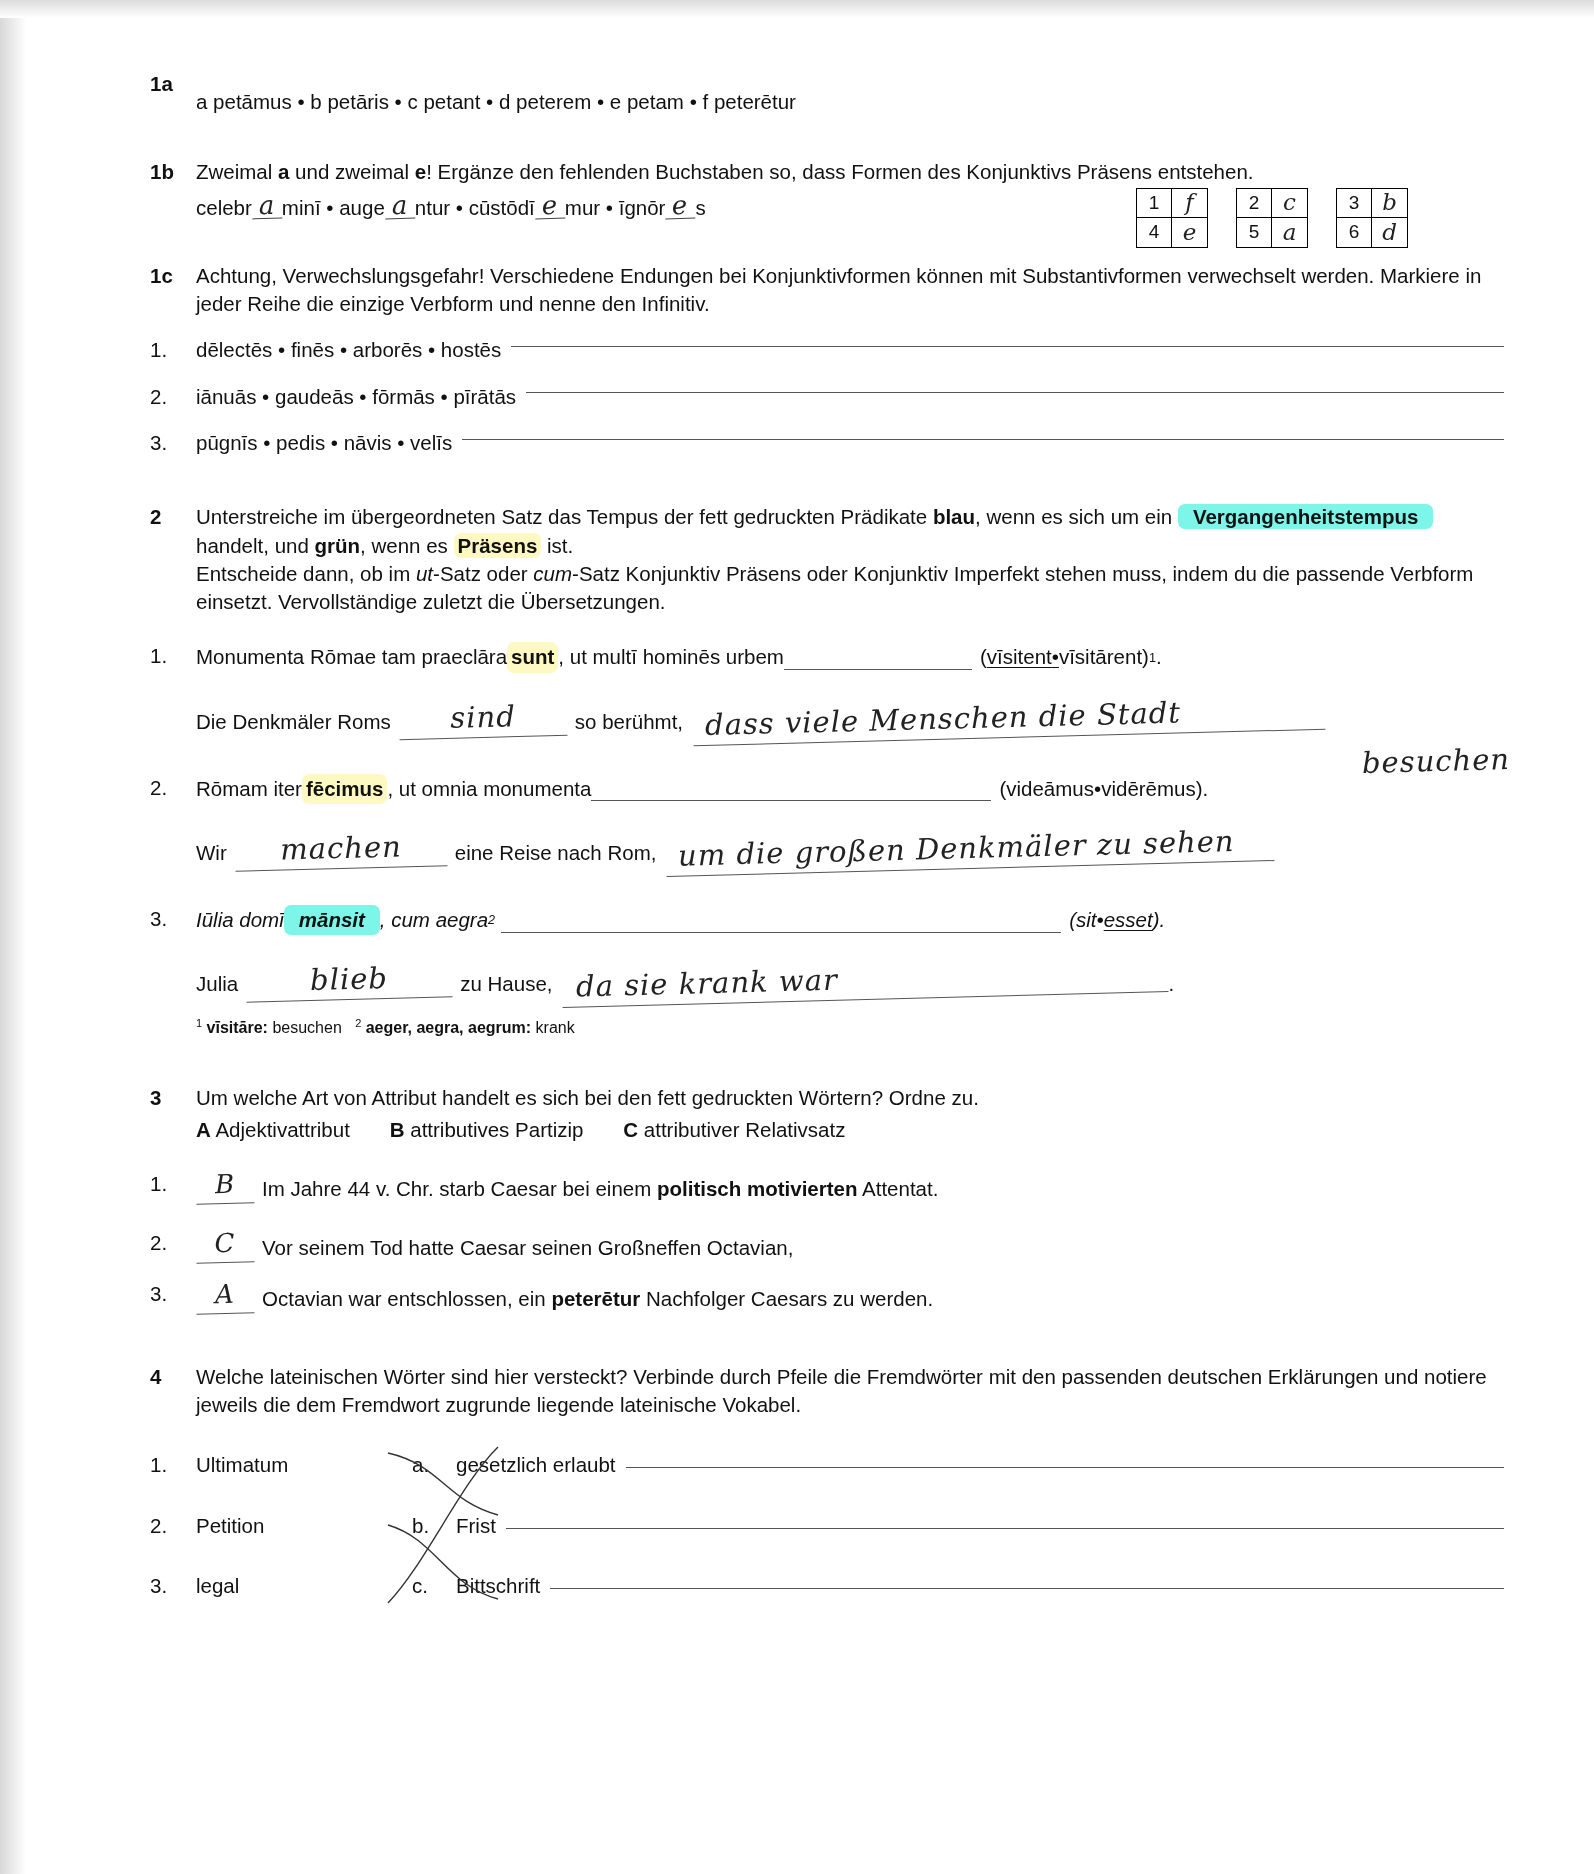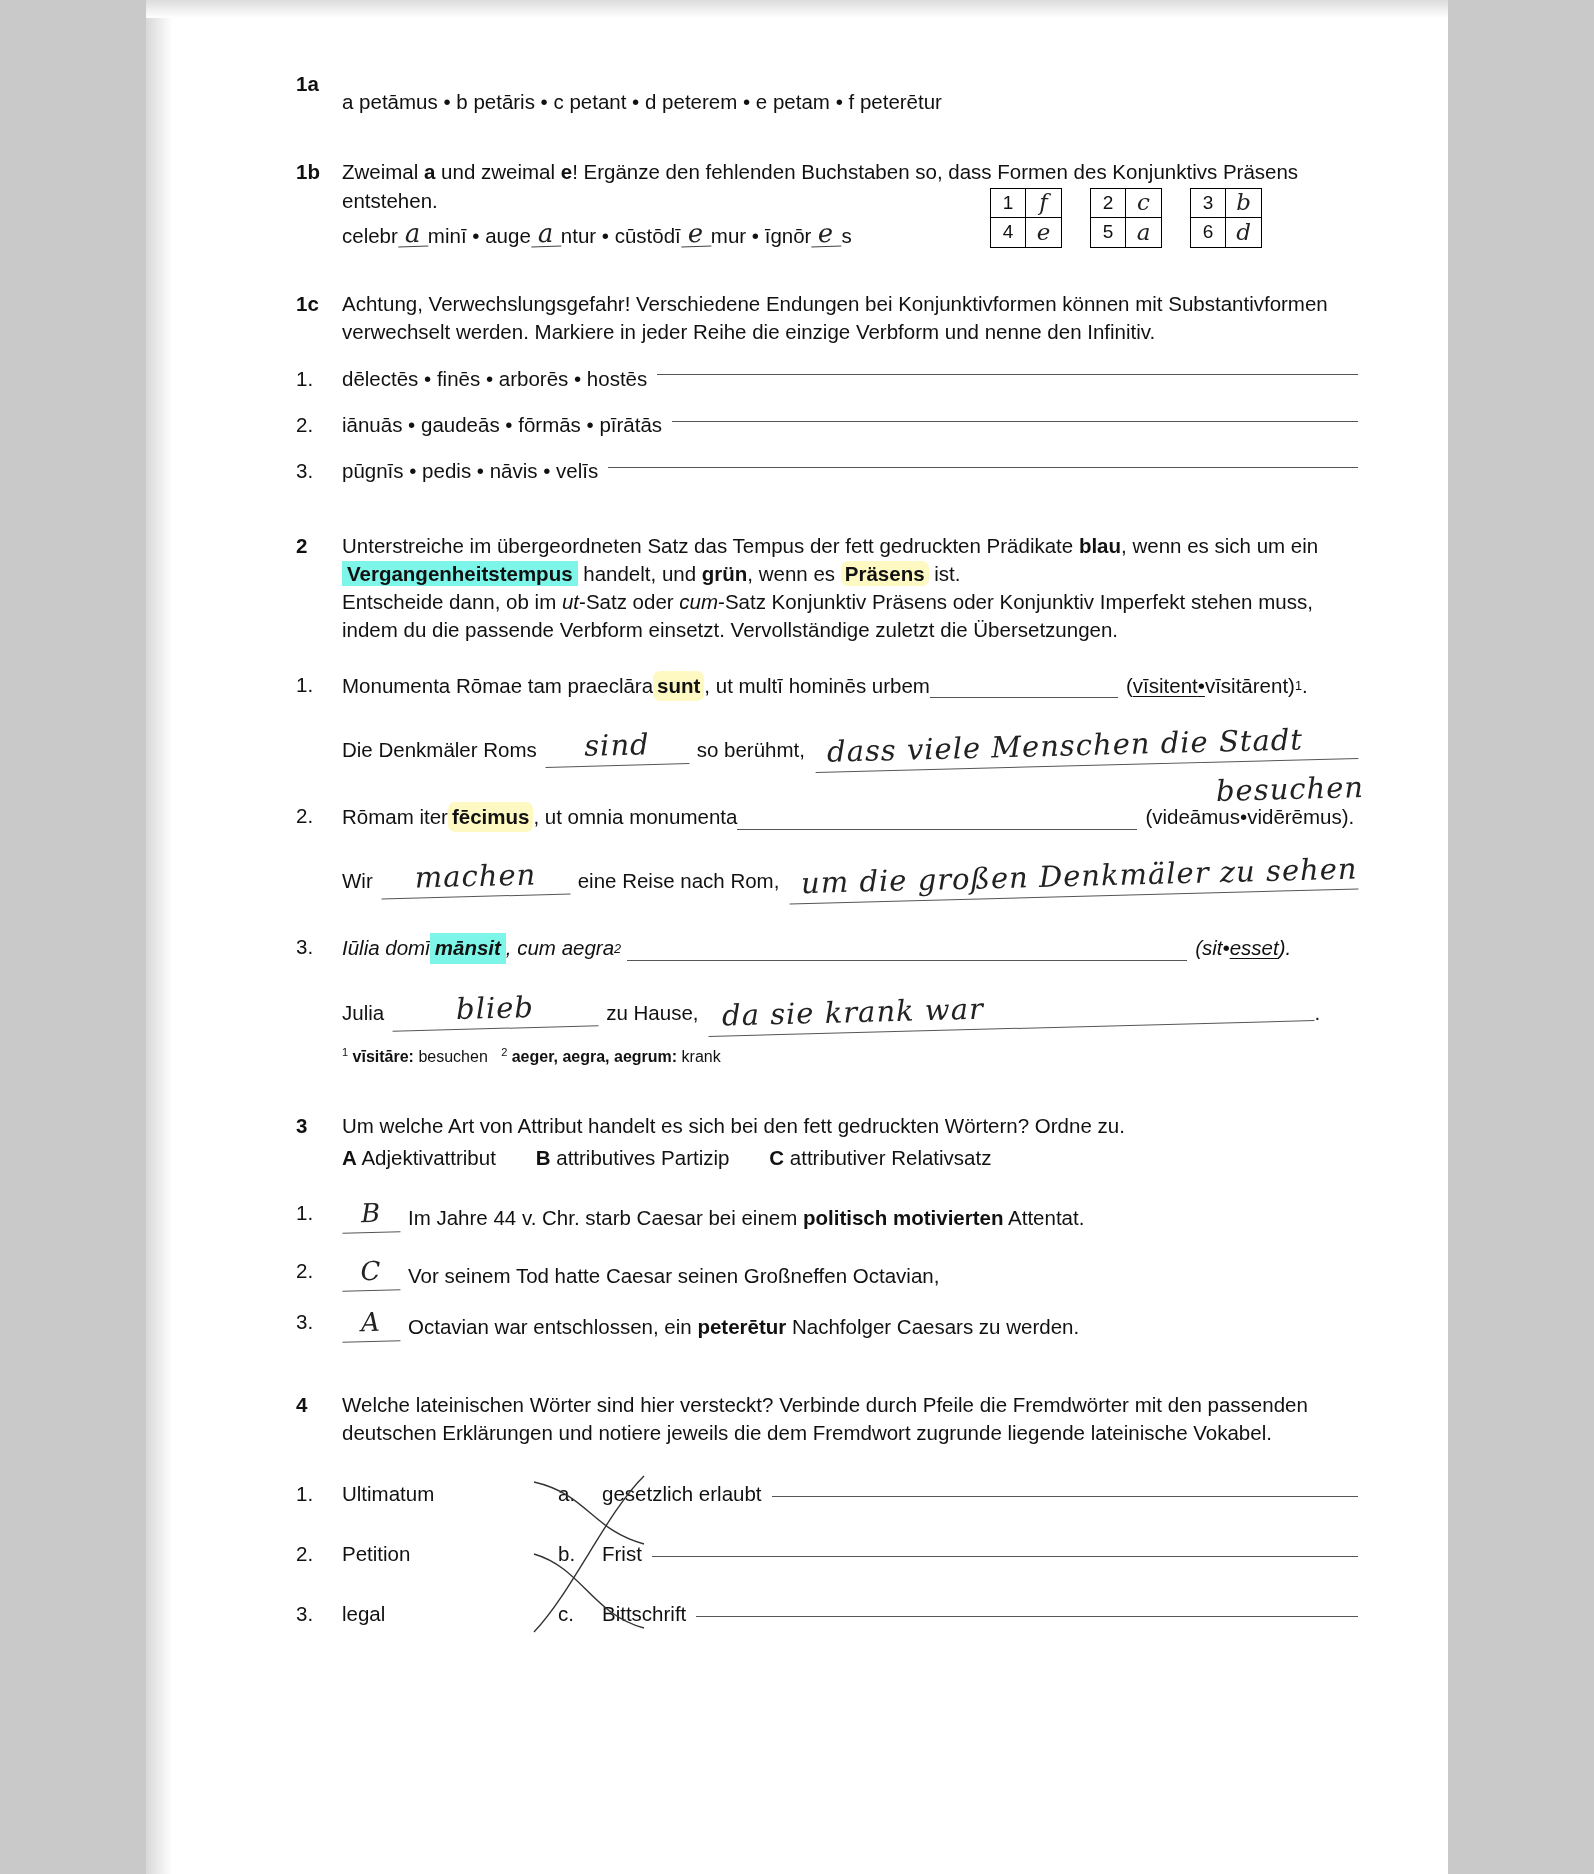--- a/index.html
+++ b/index.html
@@ -2,21 +2,21 @@
 <html><head>
 <meta charset="utf-8">
 <style>
   html,body{margin:0;padding:0;}
   body{
     background:#c9c9c9;
     font-family:"Liberation Sans", sans-serif;
   }
   .page{
     position:relative;
-    width:1302px;
+    width:1594px;
     height:1874px;
     background:#ffffff;
     box-shadow:0 0 0 0 #000;
     overflow:hidden;
     margin:0 auto;
   }
   
   .page:before{
     content:"";
     position:absolute;left:0;top:0;bottom:0;width:26px;
@@ -78,22 +78,22 @@
     border-bottom:1.6px solid #555;
     height:0;
     margin-left:10px;
     position:relative;
     top:-4px;
   }
 
   
   .hl-cyan{
     background:#7df5e8;
-    border-radius:0;
-    padding:1px 5px;
+    border-radius:7px;
+    padding:1px 15px;
     box-decoration-break:clone;
     -webkit-box-decoration-break:clone;
   }
   .hl-green{
     background:#fef9c3;
     border-radius:7px;
     padding:1px 4px;
     box-decoration-break:clone;
     -webkit-box-decoration-break:clone;
   }

